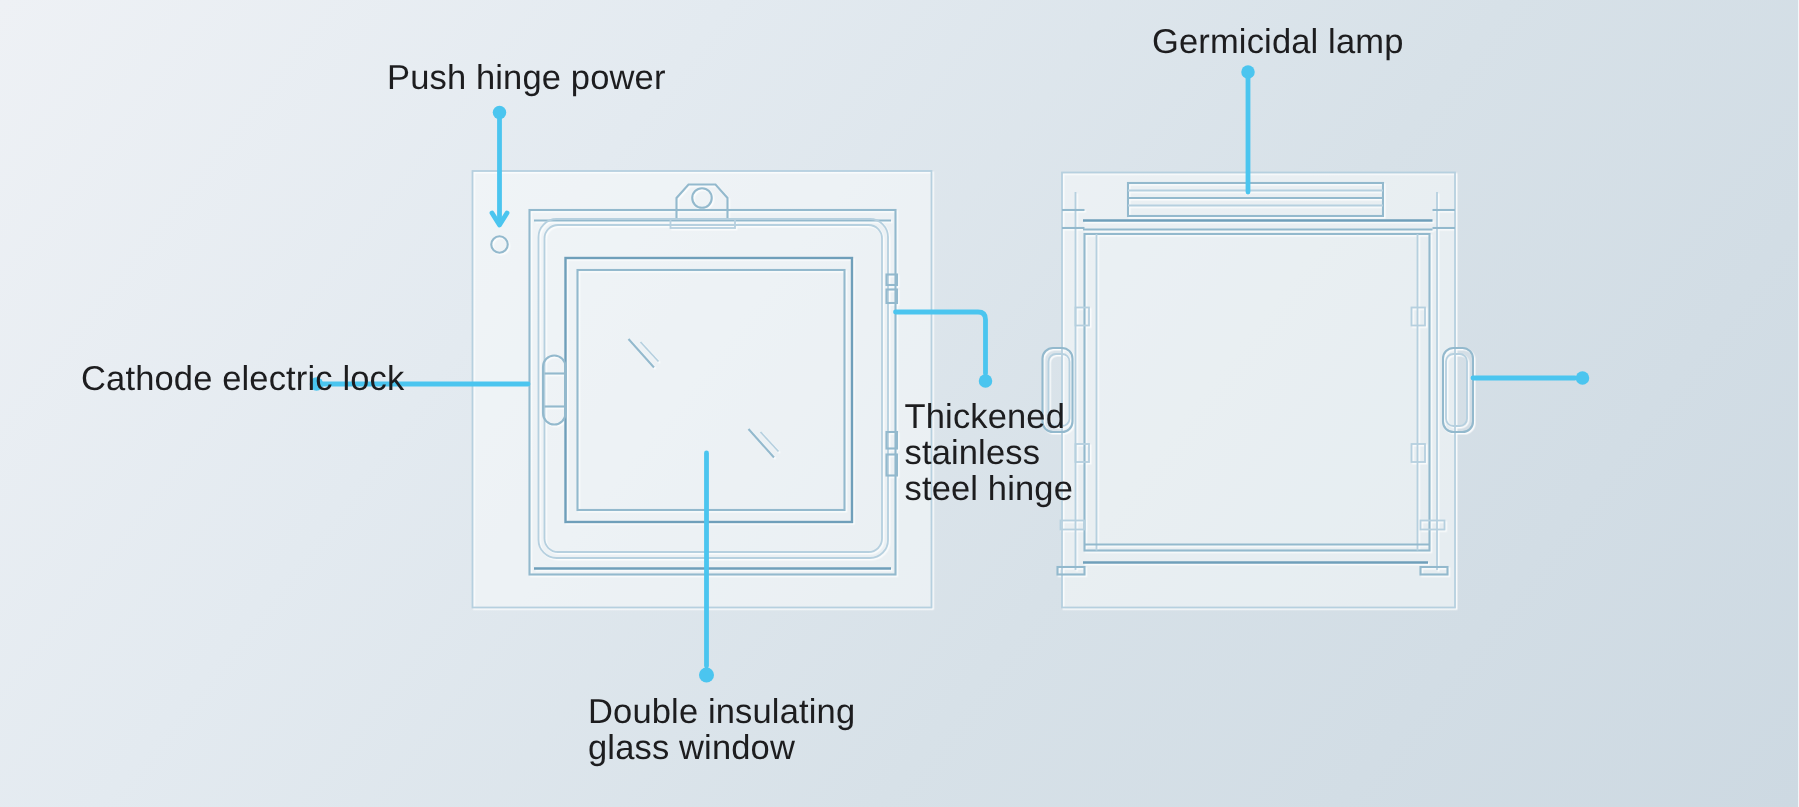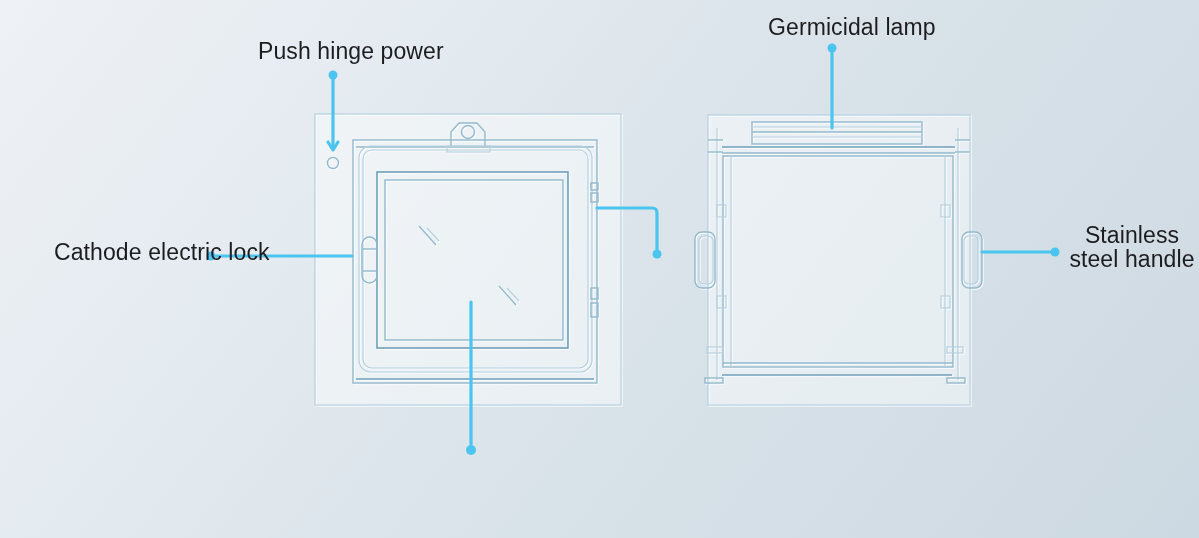--- a/index.html
+++ b/index.html
@@ -16,21 +16,20 @@
   .s-med{stroke:#93b9cd;fill:none;stroke-width:1.4;}
   .s-dark{stroke:#6f9fba;fill:none;stroke-width:1.6;}
   .wash{fill:rgba(248,251,253,0.30);}
   .callout{stroke:#4bc5ef;stroke-width:3.2;fill:none;stroke-linecap:round;stroke-linejoin:round;}
   .callout-dot{fill:#4bc5ef;stroke:none;}
   .label{
     position:absolute;
     font-size:23px;line-height:24px;
     color:#1d1d1f;
     letter-spacing:0.1px;
-    text-align:center;
   }
   .nowrap{white-space:nowrap;}
 </style>
 </head>
 <body>
 
 <div class="canvas">
 
   <svg class="diagram" width="1199" height="538" viewBox="0 0 1199 538">
 
@@ -161,17 +160,18 @@
       </g>
     </g>
   </svg>
 
   <div class="label nowrap" style="left:258px;top:39px;">Push hinge power</div>
 
   <div class="label nowrap" style="left:768px;top:15px;">Germicidal lamp</div>
 
   <div class="label nowrap" style="left:10px;top:240px;margin-left:44px;">Cathode electric lock</div>
 
+  <div class="label" style="left:603px;top:265px;width:122px;">Thickened stainless steel hinge</div>
 
-  <div class="label" style="left:1067px;top:223px;width:130px;">Stainless steel handle</div>
 
+  <div class="label" style="left:392px;top:462px;width:190px;">Double insulating glass window</div>
 
 </div>
 
 </body></html>

